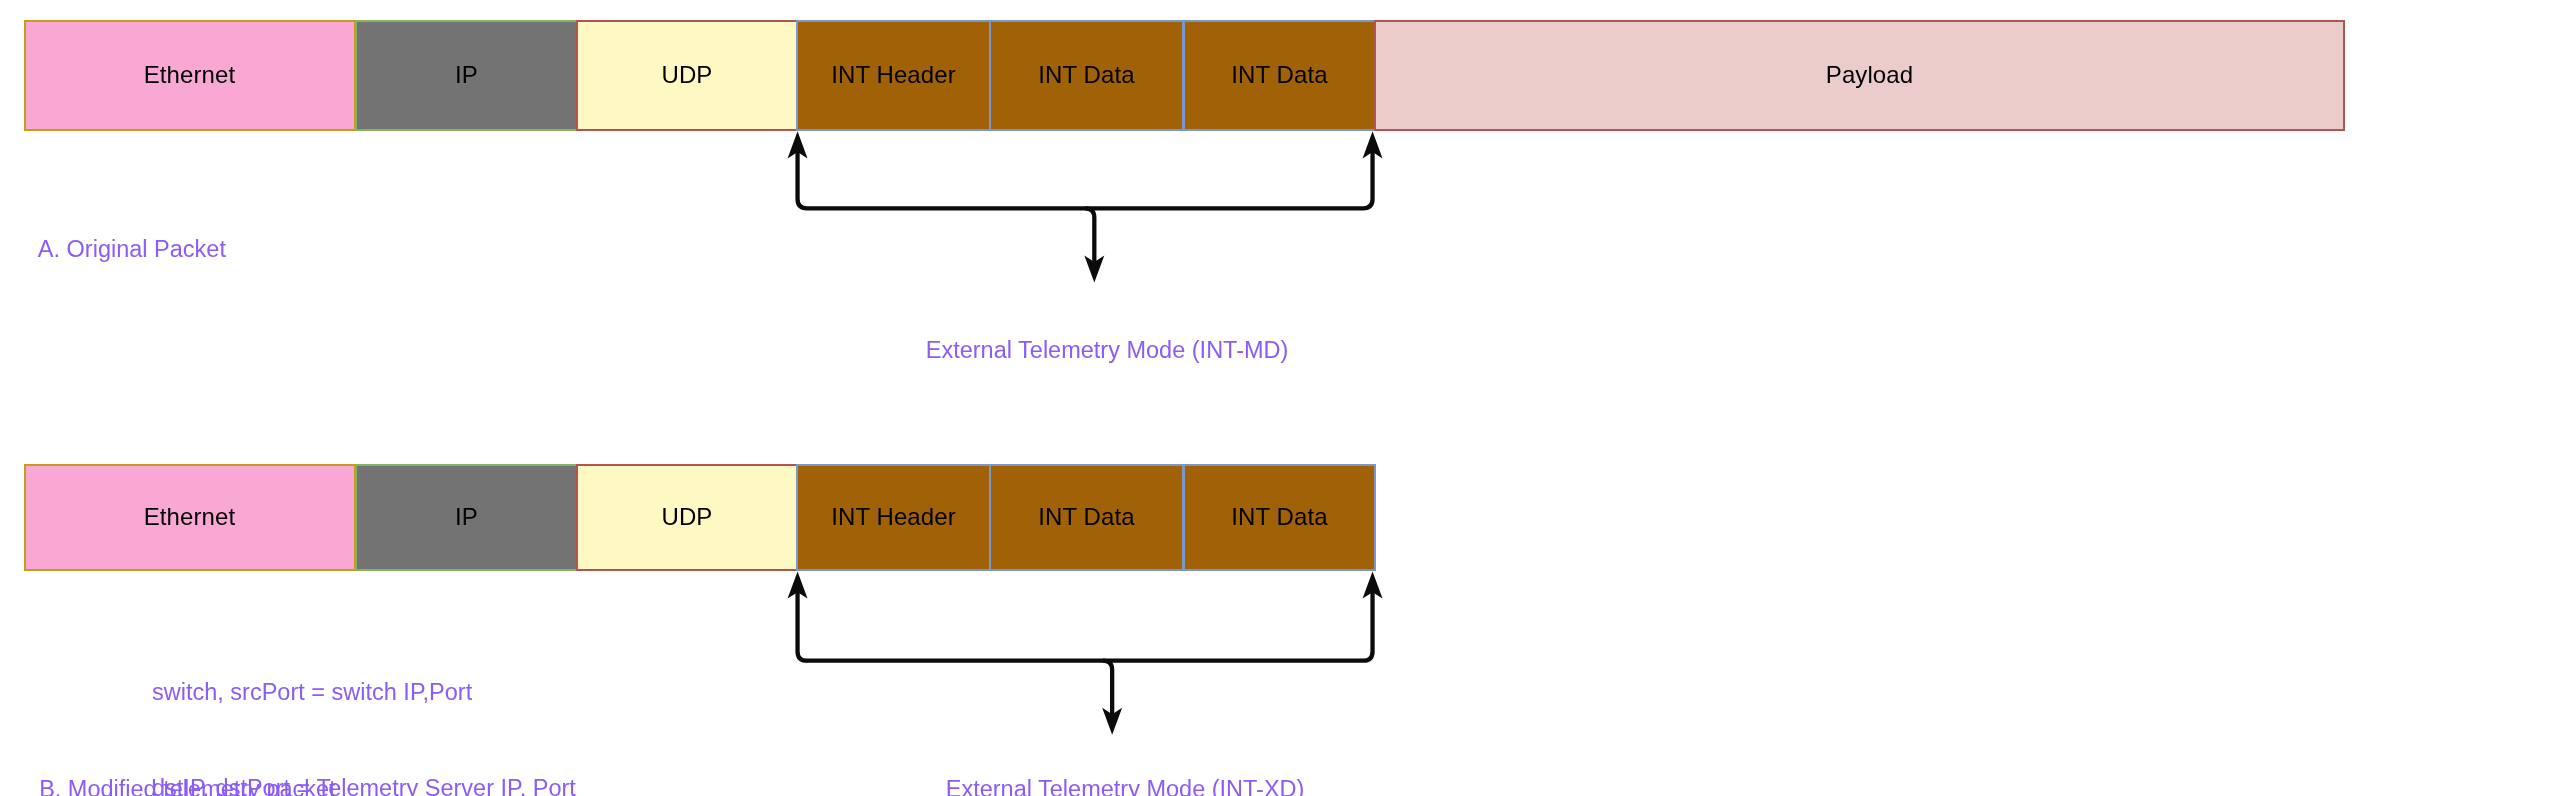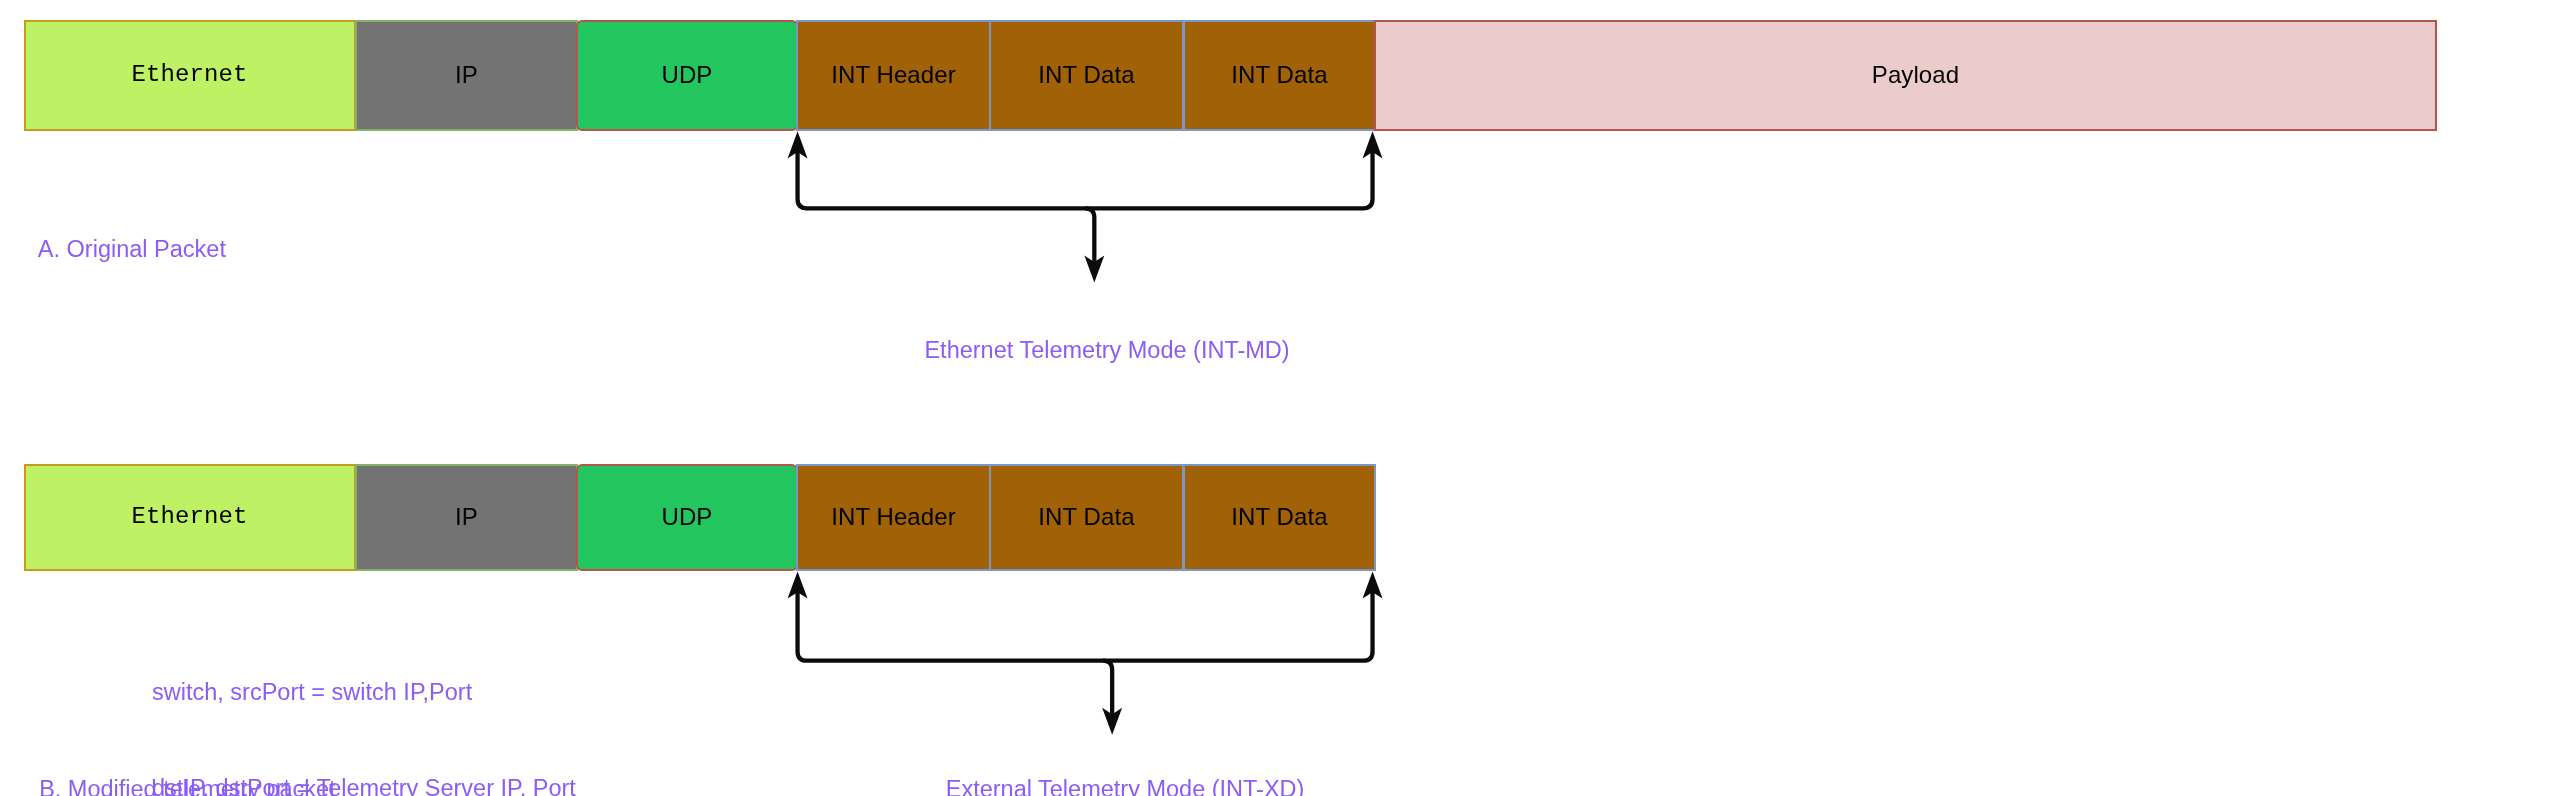--- a/index.html
+++ b/index.html
@@ -28,23 +28,23 @@
     justify-content: center;
     font-size: 24px;
     line-height: 1.1;
     letter-spacing: 0.1px;
     color: #000000;
     white-space: nowrap;
   }
   .seg-label {
     pointer-events: none;
   }
-  .c-eth  { background: #bef264; border-color: #c79b1d; font-family: Liberation Mono, monospace; }
+  .c-eth  { background: #f9a8d4; border-color: #c79b1d; }
   .c-ip   { background: #737373; border-color: #83b366; }
-  .c-udp  { background: #22c55e; border-color: #b25450; border-radius: 6px; }
+  .c-udp  { background: #fef9c3; border-color: #b25450; }
   .c-int  { background: #a16207; border-color: #7b96c8; }
   .c-pl   { background: #eccbcb; border-color: #b25450; }
 
   .caption {
     position: absolute;
     font-size: 23.5px;
     line-height: 1.35;
     color: #8b5cf6;
     white-space: pre;
   }
@@ -83,21 +83,21 @@
   </div>
 
   <div class="seg c-int" style="left:989px; top:20px; width:195px; height:111px;">
     <span class="seg-label">INT Data</span>
   </div>
 
   <div class="seg c-int" style="left:1183px; top:20px; width:193px; height:111px;">
     <span class="seg-label">INT Data</span>
   </div>
 
-  <div class="seg c-pl" style="left:1374px; top:20px; width:1063px; height:111px;padding-left:20px;">
+  <div class="seg c-pl" style="left:1374px; top:20px; width:971px; height:111px;padding-left:20px;">
     <span class="seg-label">Payload</span>
   </div>
 
   <div class="bracket" style="left:0px; top:0px; width:2576px; height:797px;">
     <svg width="2576" height="797" viewBox="0 0 3611 1117" fill="none" xmlns="http://www.w3.org/2000/svg" aria-hidden="true">
 
       <path d="M1118 200 L1118 279 Q1118 292 1131 292 L1911 292 Q1924 292 1924 279 L1924 200" stroke="#0b0b0b" stroke-width="6" fill="none" stroke-linecap="butt"></path>
 
       <path d="M1118 184 L1104 222 L1118 213 L1132 222 Z" fill="#0b0b0b"></path>
 
@@ -107,21 +107,21 @@
 
       <path d="M1534 396 L1520 358 L1534 367 L1548 358 Z" fill="#0b0b0b"></path>
     </svg>
   </div>
 
   <div class="caption" style="left:13px; top:202px;">
     <span>A. Original Packet</span>
   </div>
 
   <div class="caption center" style="left:1094px; top:303px;">
-    <span>Ethernet Telemetry Mode (INT-MD)</span>
+    <span>External Telemetry Mode (INT-MD)</span>
   </div>
 
   <div class="seg c-eth" style="left:23.5px; top:464px; width:332px; height:107px;">
     <span class="seg-label">Ethernet</span>
   </div>
 
   <div class="seg c-ip" style="left:355px; top:464px; width:223px; height:107px;">
     <span class="seg-label">IP</span>
   </div>
 

